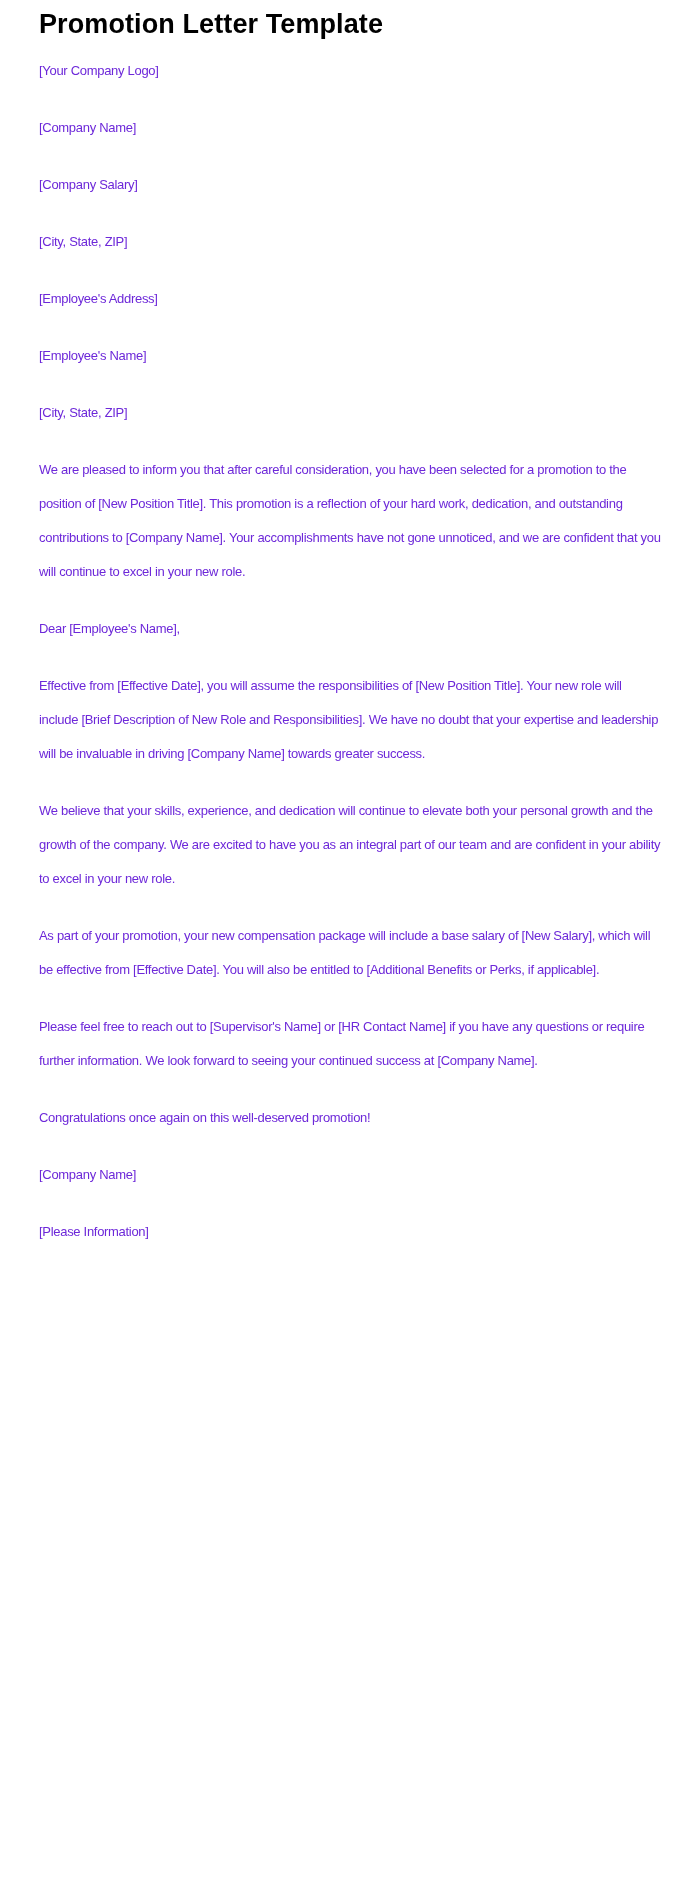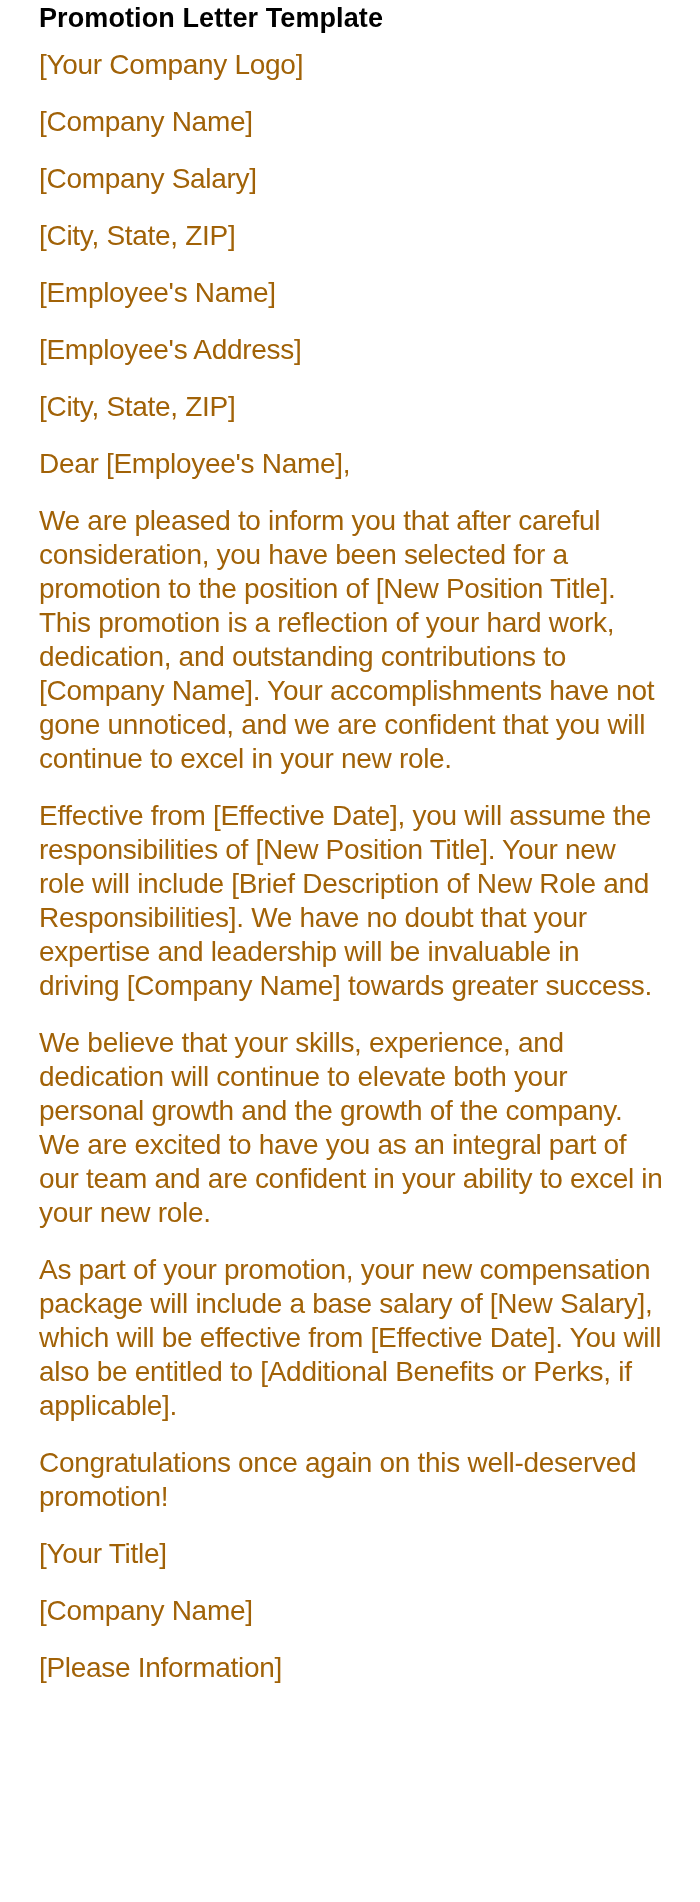--- a/index.html
+++ b/index.html
@@ -9,37 +9,37 @@
   }
   body {
     width: 700px;
     height: 1902px;
     overflow: hidden;
     font-family: "Liberation Sans", sans-serif;
   }
   .doc {
     box-sizing: border-box;
     width: 700px;
-    padding: 0 30px 0 39px;
+    padding: 6px 30px 0 39px;
   }
   .doc-title {
     font-family: "Liberation Sans", sans-serif;
     font-size: 27px;
     line-height: 36px;
     font-weight: bold;
     color: #000000;
     letter-spacing: 0.1px;
     margin: 0 0 12px 0;
   }
   .doc p {
     font-family: "Liberation Sans", sans-serif;
-    font-size: 28px;
+    font-size: 13px;
     line-height: 34px;
     font-weight: 400;
-    color: #a16207;
+    color: #6d28d9;
     letter-spacing: -0.3px;
     margin: 0 0 23px 0;
     max-width: 624px;
   }
 </style>
 </head>
 <body>
 
 <div class="doc">
 
@@ -47,40 +47,40 @@
 
   <p>[Your Company Logo]</p>
 
   <p>[Company Name]</p>
 
   <p>[Company Salary]</p>
 
   <p>[City, State, ZIP]</p>
 
 
+  <p>[Employee's Address]</p>
+
   <p>[Employee's Name]</p>
-
-  <p>[Employee's Address]</p>
 
   <p>[City, State, ZIP]</p>
 
+  <p>We are pleased to inform you that after careful consideration, you have been selected for a promotion to the position of [New Position Title]. This promotion is a reflection of your hard work, dedication, and outstanding contributions to [Company Name]. Your accomplishments have not gone unnoticed, and we are confident that you will continue to excel in your new role.</p>
+
   <p>Dear [Employee's Name],</p>
-
-  <p>We are pleased to inform you that after careful consideration, you have been selected for a promotion to the position of [New Position Title]. This promotion is a reflection of your hard work, dedication, and outstanding contributions to [Company Name]. Your accomplishments have not gone unnoticed, and we are confident that you will continue to excel in your new role.</p>
 
   <p>Effective from [Effective Date], you will assume the responsibilities of [New Position Title]. Your new role will include [Brief Description of New Role and Responsibilities]. We have no doubt that your expertise and leadership will be invaluable in driving [Company Name] towards greater success.</p>
 
   <p>We believe that your skills, experience, and dedication will continue to elevate both your personal growth and the growth of the company. We are excited to have you as an integral part of our team and are confident in your ability to excel in your new role.</p>
 
   <p>As part of your promotion, your new compensation package will include a base salary of [New Salary], which will be effective from [Effective Date]. You will also be entitled to [Additional Benefits or Perks, if applicable].</p>
 
+  <p>Please feel free to reach out to [Supervisor's Name] or [HR Contact Name] if you have any questions or require further information. We look forward to seeing your continued success at [Company Name].</p>
 
   <p>Congratulations once again on this well-deserved promotion!</p>
 
 
 
-  <p>[Your Title]</p>
 
   <p>[Company Name]</p>
 
   <p>[Please Information]</p>
 
 </div>
 
 </body></html>

